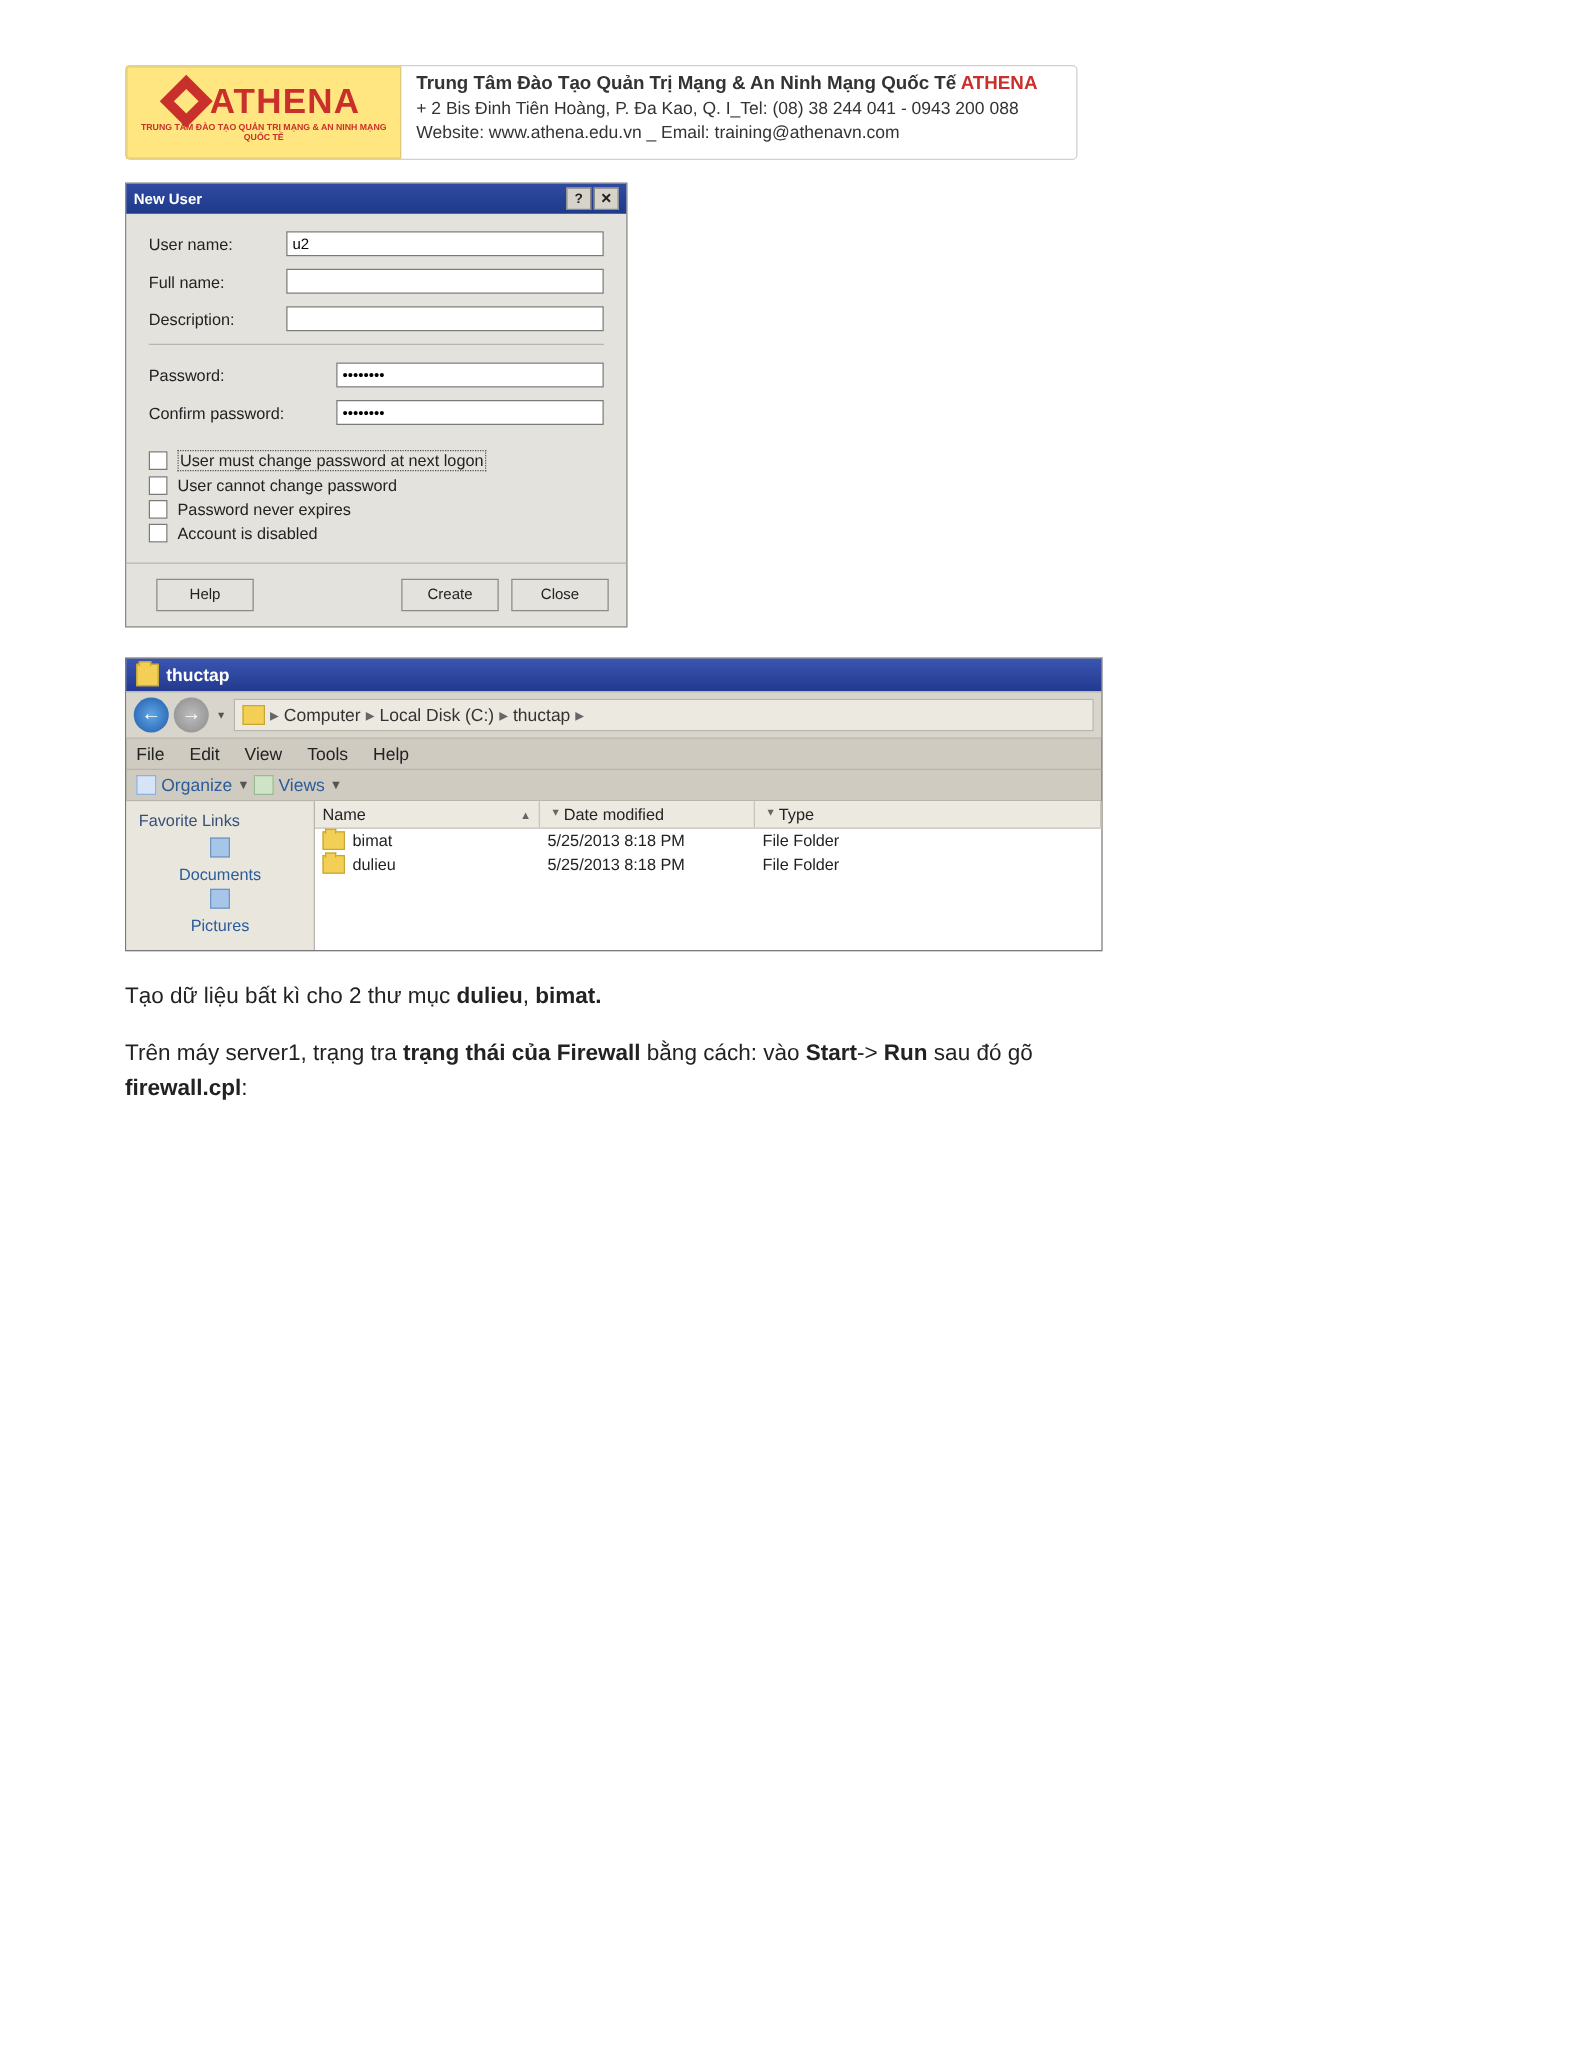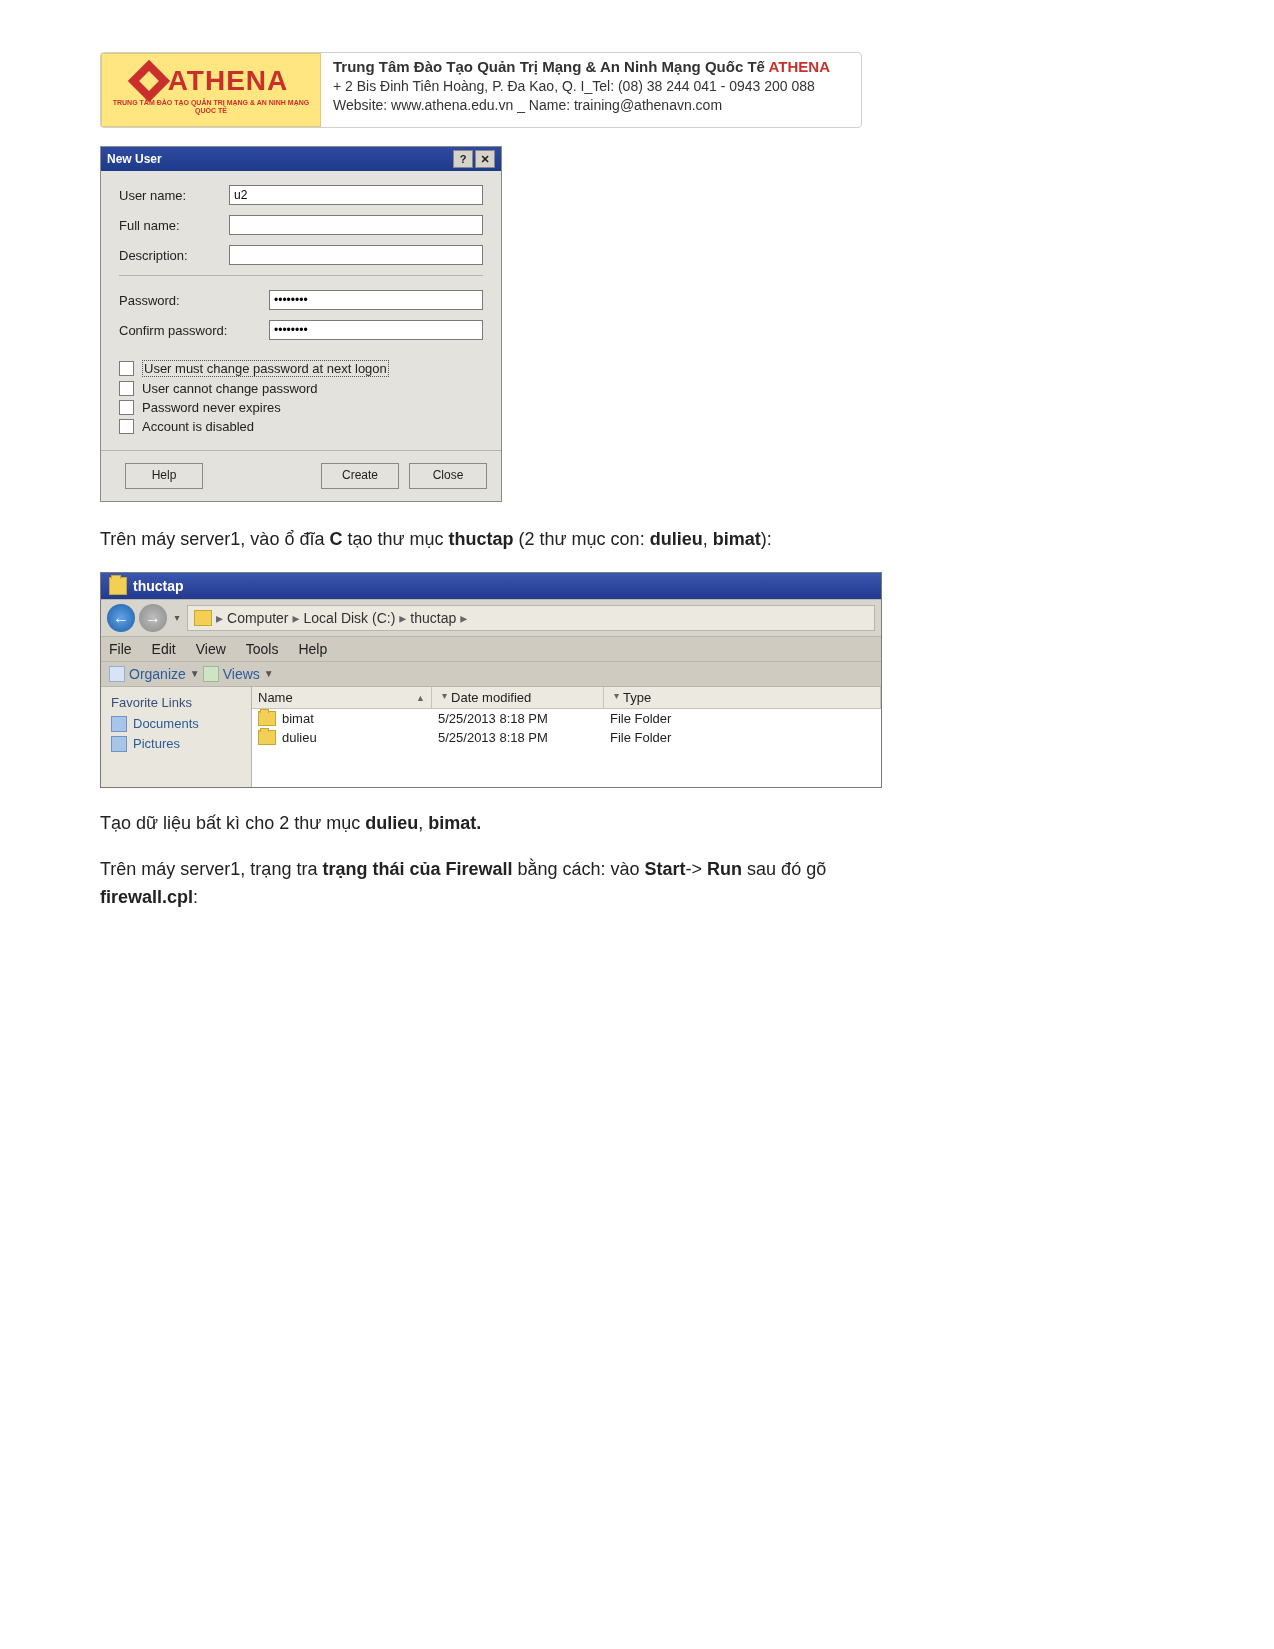--- a/index.html
+++ b/index.html
@@ -173,21 +173,21 @@
   .addr-bar{flex:1;background:#ece9e0;border:1px solid #b8b5ad;height:24px;display:flex;align-items:center;padding:0 6px;gap:4px;font-size:14px;color:#333;}
   .addr-bar .sep{color:#666;}
   .addr-folder{width:16px;height:14px;background:#f3cf55;border:1px solid #c8a832;}
   .exp-menu{padding:4px 8px;display:flex;gap:20px;font-size:14px;color:#222;border-bottom:1px solid #b8b5ad;}
   .exp-toolbar{padding:4px 8px;display:flex;align-items:center;gap:3px;border-bottom:1px solid #b8b5ad;}
   .tool-item{display:flex;align-items:center;gap:4px;color:#2a5c9a;font-size:14px;}
   .tool-drop{font-size:10px;color:#555;}
   .exp-body{display:flex;min-height:100px;}
   .exp-side{width:130px;background:#e9e6de;border-right:1px solid #b8b5ad;padding:8px 10px;font-size:13px;}
   .exp-side h4{margin:0 0 6px 0;font-size:13px;color:#36507a;font-weight:normal;}
-  .fav{display:flex;align-items:center;gap:6px;margin:4px 0;color:#2a5c9a;}
+  .fav{display:flex;align-items:center;gap:6px;margin:4px 0;color:#2a5c9a;flex-direction:column;}
   .fav .ico{width:14px;height:14px;background:#a7c5e8;border:1px solid #6f94c0;}
   .exp-list{flex:1;background:#fff;}
   .exp-cols{display:flex;background:#ece9e0;border-bottom:1px solid #c8c4b8;font-size:13px;}
   .col{padding:3px 6px;border-right:1px solid #c8c4b8;box-sizing:border-box;position:relative;}
   .col.name{width:180px;}
   .col.date{width:172px;}
   .col.type{flex:1;}
   .sort-asc{position:absolute;right:6px;top:6px;font-size:9px;color:#666;}
   .col-drop{font-size:10px;color:#666;margin-left:4px;}
   .exp-row{display:flex;font-size:13px;}
@@ -210,21 +210,21 @@
         <div class="logo-diamond">
             <div class="logo-diamond-inner"></div>
           </div>
         <span class="logo-text">ATHENA</span>
       </div>
       <div class="logo-sub">TRUNG TÂM ĐÀO TẠO QUẢN TRỊ MẠNG &amp; AN NINH MẠNG QUỐC TẾ</div>
     </div>
     <div class="letterhead-text">
       <div class="title"><span>Trung Tâm Đào Tạo Quản Trị Mạng &amp; An Ninh Mạng Quốc Tế </span><span class="brand">ATHENA</span></div>
       <div>+  2 Bis Đinh Tiên Hoàng, P. Đa Kao, Q. I_Tel: (08) 38 244 041 - 0943 200 088</div>
-      <div>Website:  www.athena.edu.vn     _       Name: training@athenavn.com</div>
+      <div>Website:  www.athena.edu.vn     _       Email: training@athenavn.com</div>
     </div>
   </div>
 
   <div class="dialog">
     <div class="dialog-titlebar">
       <span>New User</span>
       <span class="spacer"></span>
       <span class="tb-btn">?</span>
       <span class="tb-btn">✕</span>
     </div>
@@ -269,23 +269,20 @@
       </div>
     </div>
     <div class="dialog-footer">
       <div class="win-btn">Help</div>
       <span class="spacer"></span>
       <div class="win-btn">Create</div>
       <div class="win-btn">Close</div>
     </div>
   </div>
 
-  <p class="doc-text">
-    <span>Trên máy server1, vào ổ đĩa </span><b>C</b><span> tạo thư mục </span><b>thuctap</b><span> (2 thư mục con: </span><b>dulieu</b><span>, </span><b>bimat</b><span>):</span>
-  </p>
 
   <div class="explorer">
     <div class="exp-title">
       <span class="icon"></span>
       <span>thuctap</span>
     </div>
     <div class="exp-addr">
       <div class="nav-btn">←</div>
       <div class="nav-btn off">→</div>
       <div class="addr-drop">▾</div>

